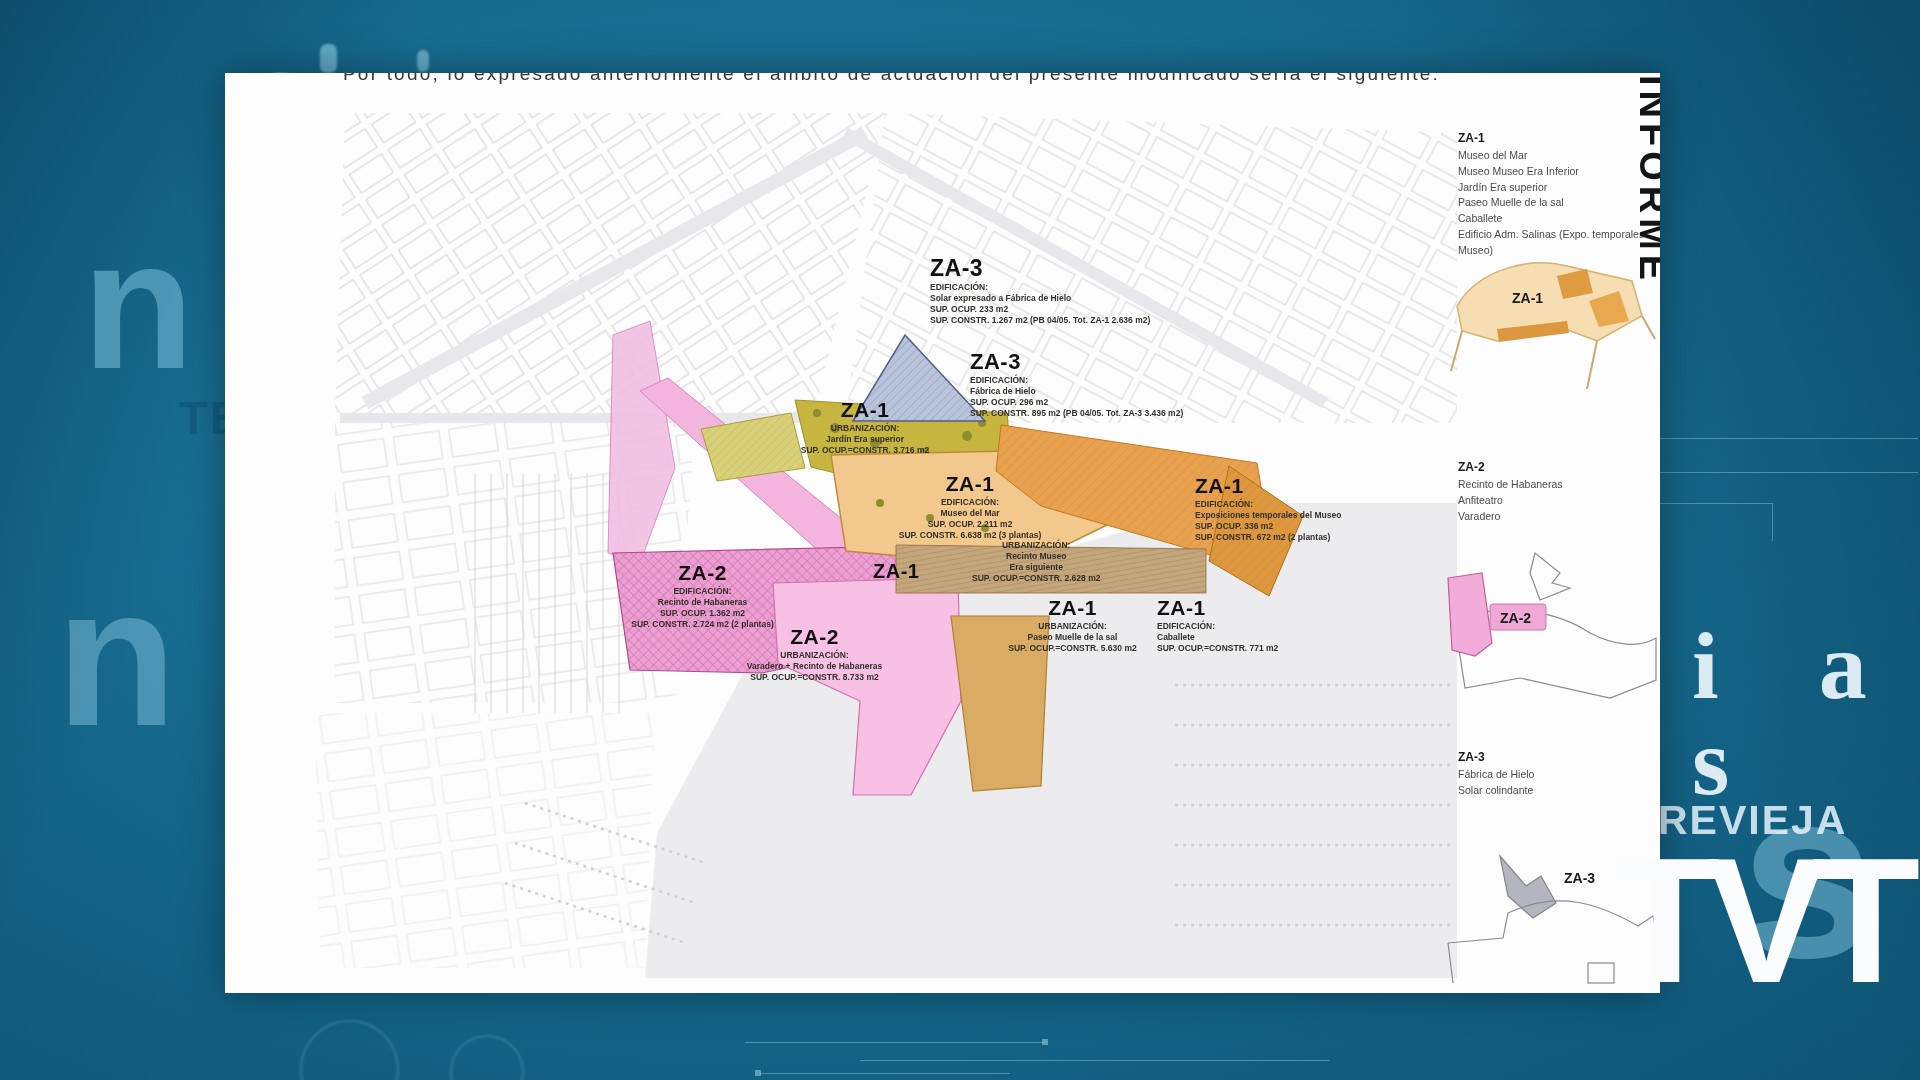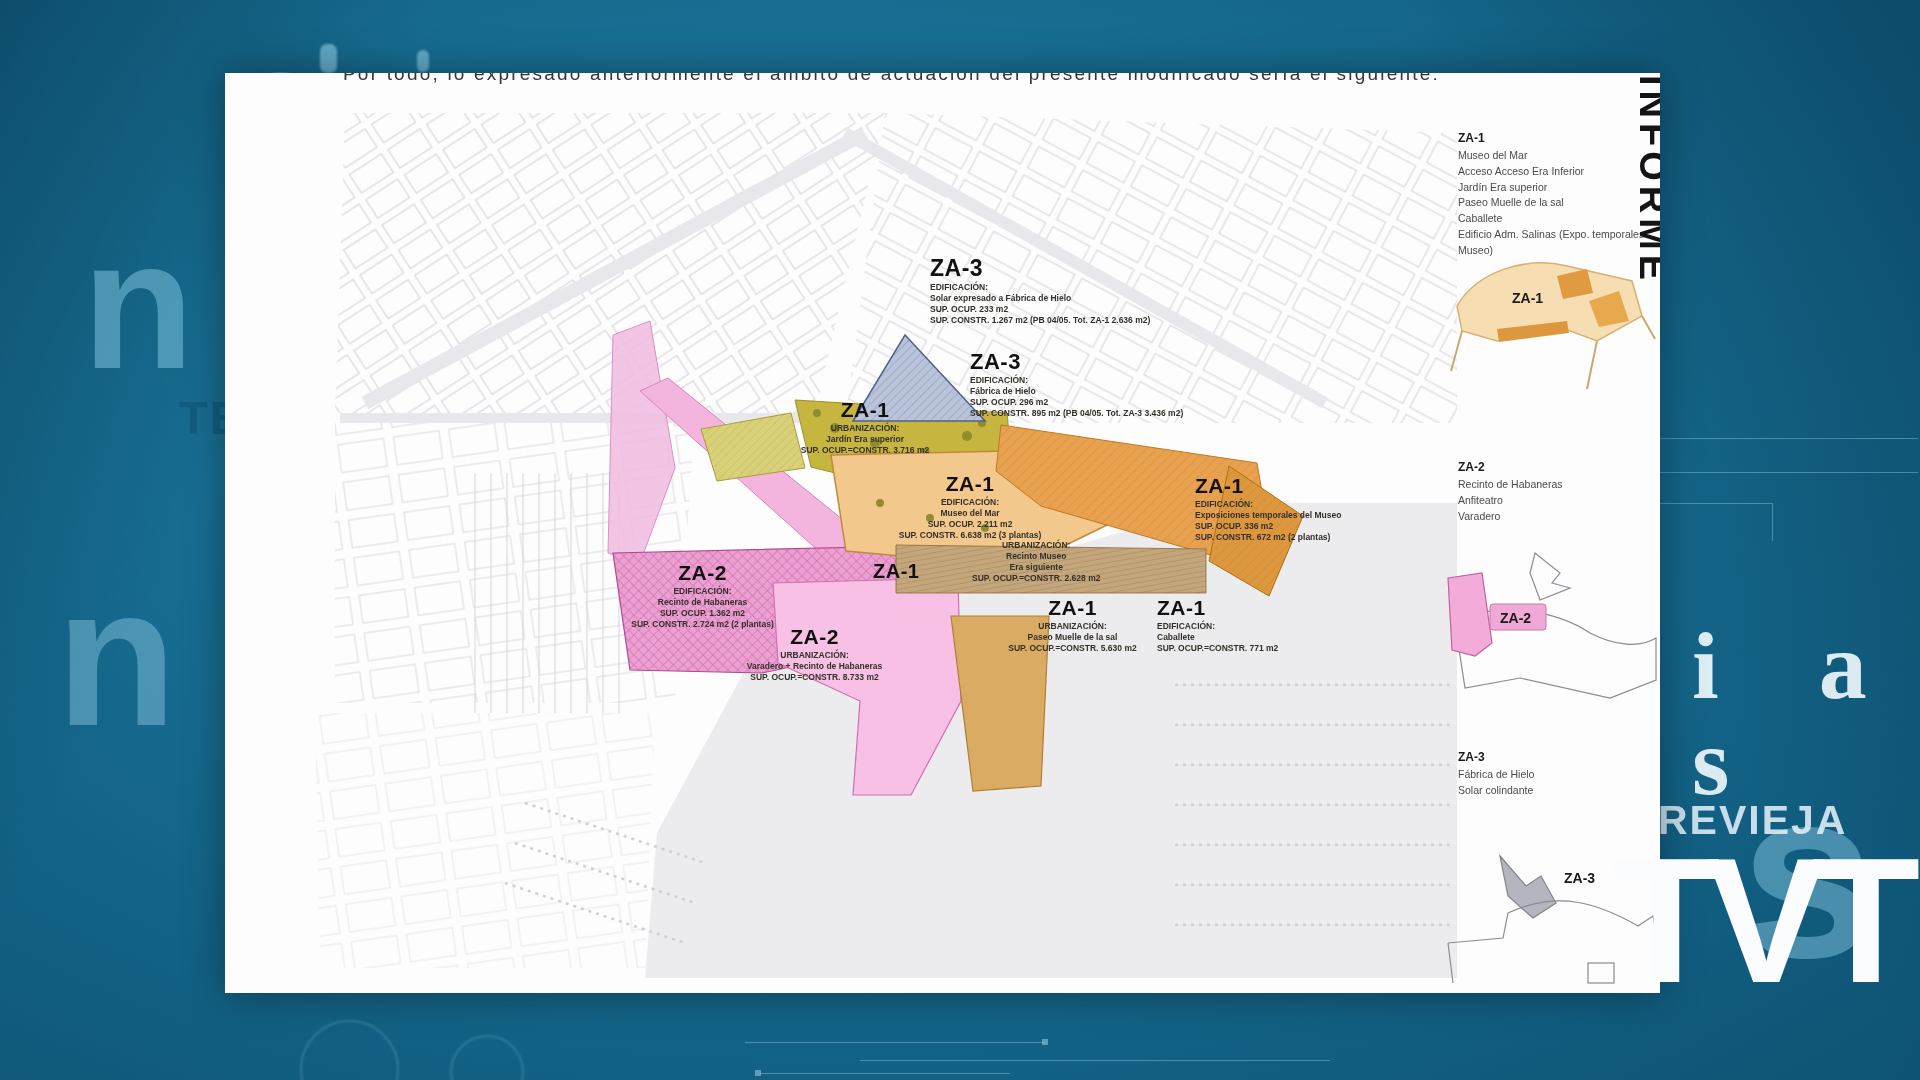--- a/index.html
+++ b/index.html
@@ -296,21 +296,21 @@
   <div class="map-block mb9 tc">
     <div class="mb-zone">ZA-2</div>
     <div class="mb-line">URBANIZACIÓN:</div>
     <div class="mb-line">Varadero + Recinto de Habaneras</div>
     <div class="mb-line">SUP. OCUP.=CONSTR. 8.733 m2</div>
   </div>
 
   <div class="legend lg1">
     <div class="lg-title">ZA-1</div>
     <span class="lg-item">Museo del Mar</span>
-    <span class="lg-item">Acceso Acceso Era Inferior</span>
+    <span class="lg-item">Museo Museo Era Inferior</span>
     <span class="lg-item">Jardín Era superior</span>
     <span class="lg-item">Paseo Muelle de la sal</span>
     <span class="lg-item">Caballete</span>
     <span class="lg-item">Edificio Adm. Salinas (Expo. temporales Museo)</span>
   </div>
 
   <svg class="mini mm1" width="225" height="200" viewBox="0 0 225 200">
     <path d="M20,85 C40,50 90,35 130,45 L195,60 L205,95 L160,120 L120,105 L60,120 L25,110 Z" fill="#f6ddb2" stroke="#d8b070" stroke-width="1.5"></path>
     <polygon points="120,55 150,48 156,72 126,78" fill="#e09a40"></polygon>
     <polygon points="152,80 182,70 192,100 162,106" fill="#e8a84e"></polygon>

